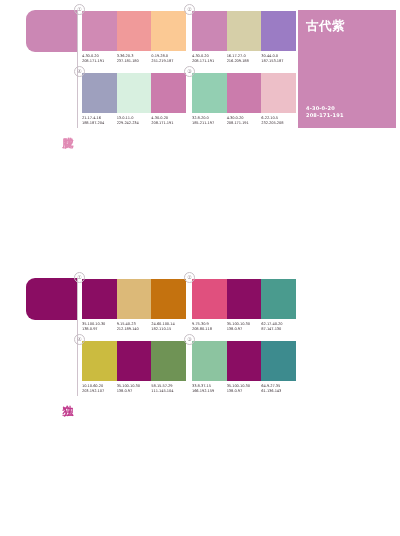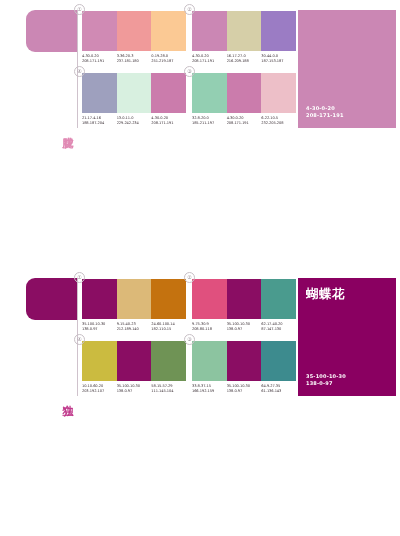--- a/index.html
+++ b/index.html
@@ -245,20 +245,21 @@
               <div class="rgb">208-171-191</div>
             </div>
             <div class="cell">
               <div class="cmyk">6-22-10-5</div>
               <div class="rgb">232-205-208</div>
             </div>
           </div>
         </div>
       </div>
       <div class="feature" style="background: rgb(203, 135, 180);">
+        <div class="feature-name">古代紫</div>
         <div class="feature-codes">
           <div class="feature-cmyk">4-30-0-20</div>
           <div class="feature-rgb">208-171-191</div>
         </div>
       </div>
     </div>
     <div class="section" style="top: 134px;">
       <div class="keycol">
         <div class="key-swatch" style="background: rgb(138, 13, 99);"></div>
         <div class="key-stem"></div>
@@ -347,21 +348,14 @@
               <div class="cmyk">35-100-10-30</div>
               <div class="rgb">138-0-97</div>
             </div>
             <div class="cell">
               <div class="cmyk">64-9-27-35</div>
               <div class="rgb">61-136-143</div>
             </div>
           </div>
         </div>
       </div>
-      <div class="feature" style="background: rgb(138, 0, 97);">
-        <div class="feature-name">蝴蝶花</div>
-        <div class="feature-codes">
-          <div class="feature-cmyk">35-100-10-30</div>
-          <div class="feature-rgb">138-0-97</div>
-        </div>
-      </div>
     </div>
   </div>
 
 </body></html>

